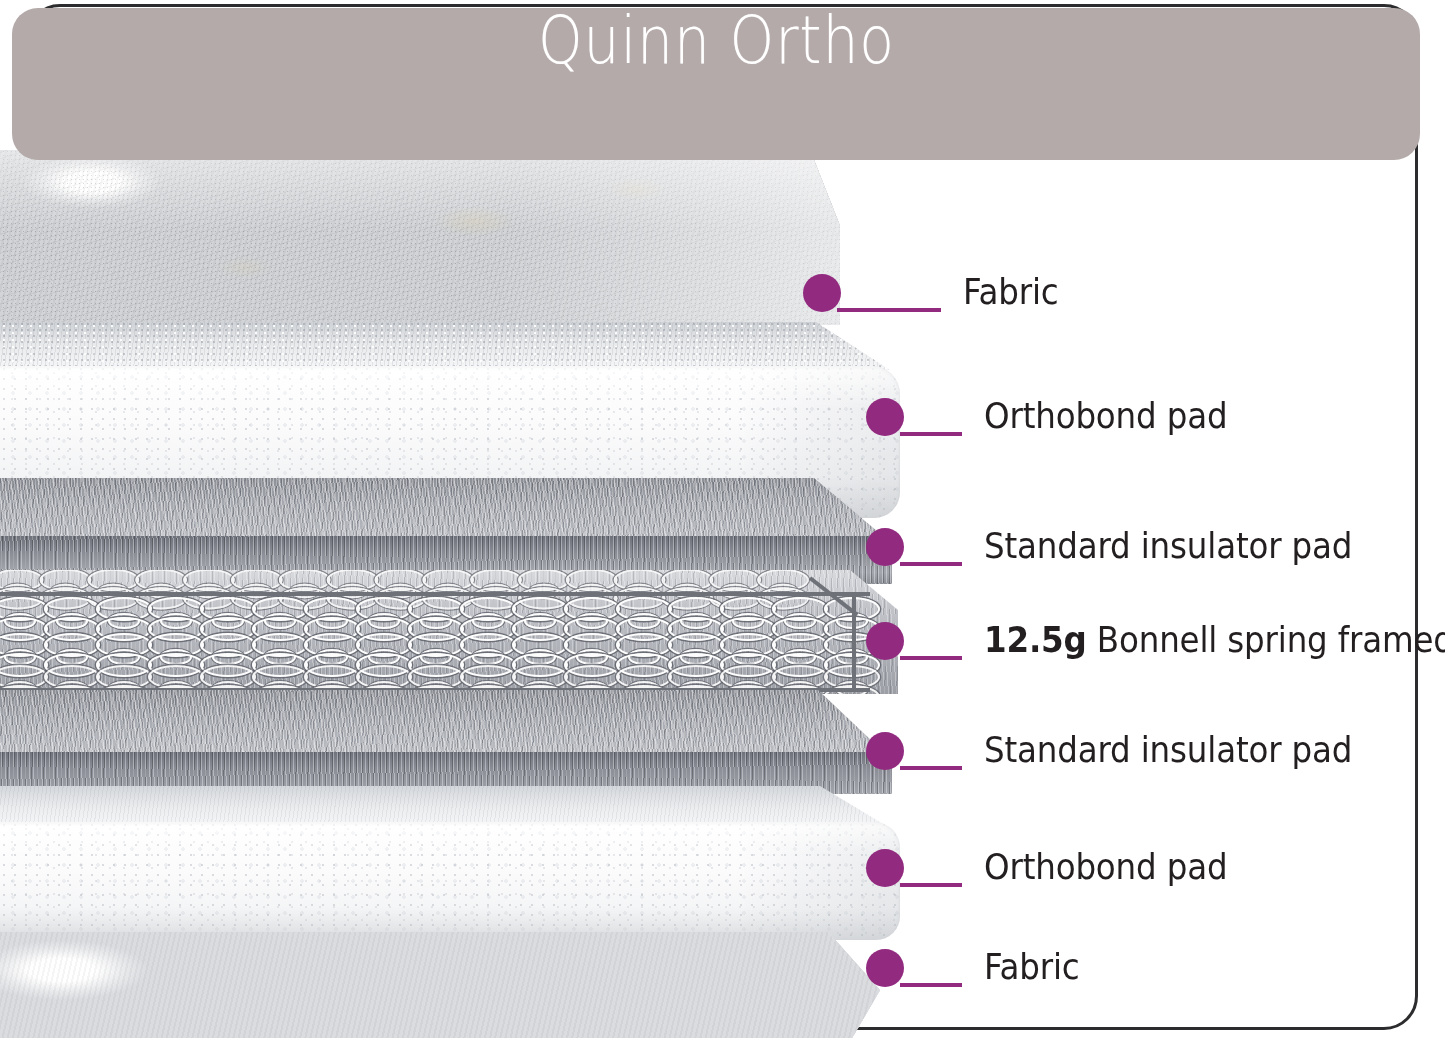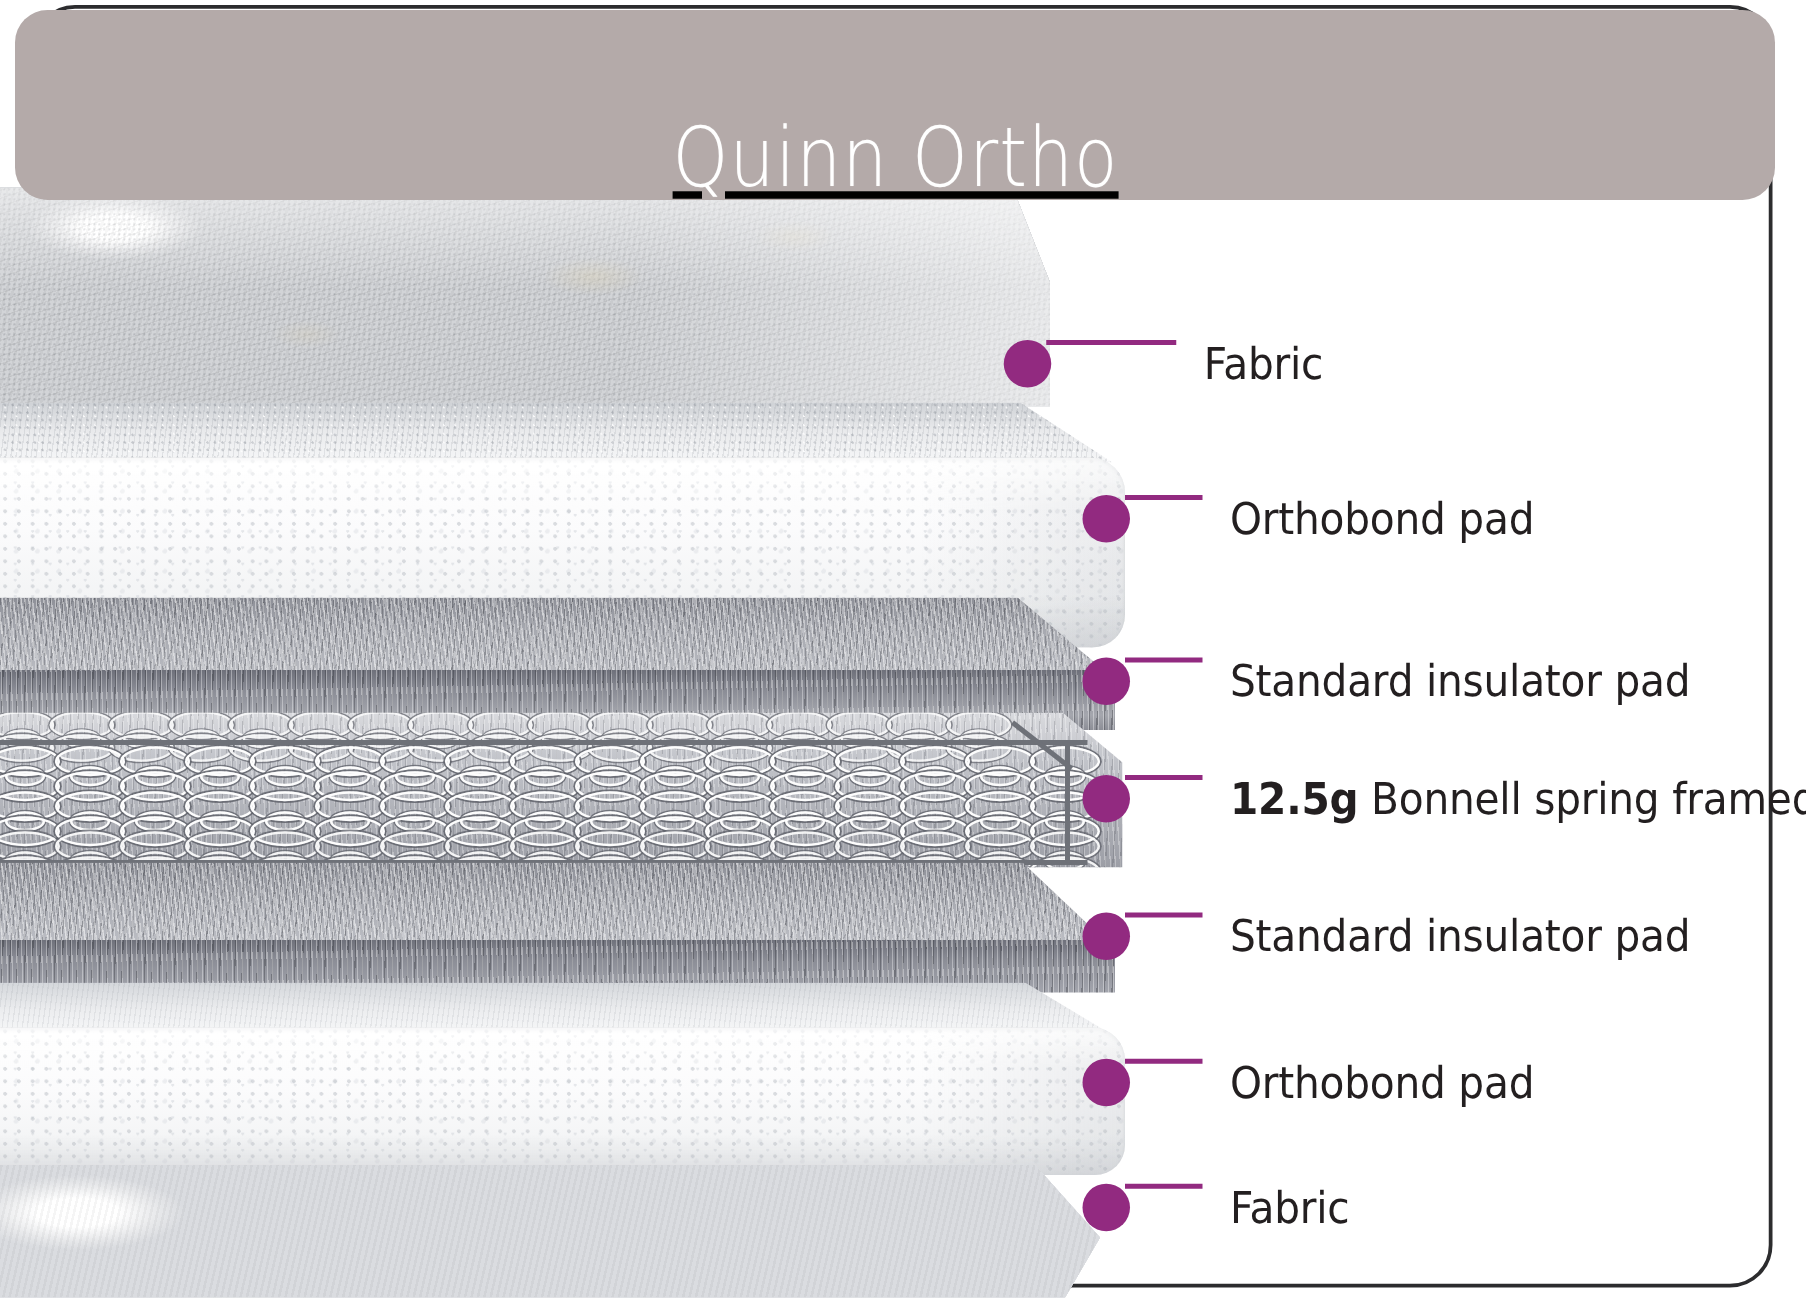--- a/index.html
+++ b/index.html
@@ -14,21 +14,21 @@
   .card-frame{
     position:absolute;left:26px;top:4px;width:1392px;height:1026px;
     border:3px solid #2c2c2e;border-radius:34px;box-sizing:border-box;
     background:transparent;z-index:1;
   }
 
   
   .header{
     position:absolute;left:12px;top:8px;width:1408px;height:152px;
     background:#b4aaa9;border-radius:26px;z-index:40;
-    display:flex;align-items:flex-end;justify-content:center;text-decoration:underline;
+    display:flex;align-items:flex-start;justify-content:center;
   }
   .header-title{
     color:#ffffff;font-size:66px;font-weight:300;letter-spacing:1px;
     font-family:"DejaVu Sans","Liberation Sans",sans-serif;
     line-height:1;transform:scaleX(.86);transform-origin:center;
     text-shadow:0 0 1px rgba(255,255,255,.35);
   }
 
   
   .mattress{position:absolute;left:0;top:150px;width:930px;height:880px;z-index:10;}
@@ -218,21 +218,21 @@
       radial-gradient(ellipse 86px 30px at 68% 34%, #ffffff 38%, #e8e9eb 74%, #dadce0 100%),
       radial-gradient(ellipse 86px 30px at 96% 34%, #ffffff 38%, #e8e9eb 74%, #dadce0 100%),
       radial-gradient(ellipse 80px 28px at 22% 82%, #ffffff 38%, #eaebed 76%, #dcdee1 100%),
       radial-gradient(ellipse 80px 28px at 52% 82%, #ffffff 38%, #eaebed 76%, #dcdee1 100%),
       radial-gradient(ellipse 80px 28px at 82% 82%, #ffffff 38%, #eaebed 76%, #dcdee1 100%),
       linear-gradient(180deg,#eceded 0%,#f7f8f8 55%,#fdfdfd 100%);
   }
 
   
   .callouts{position:absolute;left:0;top:0;width:1445px;height:1041px;z-index:60;}
-  .callout{position:absolute;display:flex;align-items:flex-start;height:40px;}
+  .callout{position:absolute;display:flex;align-items:flex-end;height:40px;}
   .dot{
     width:38px;height:38px;border-radius:50%;flex:none;
   }
   .leader{height:4px;flex:none;margin-left:-4px;}
   .cl-text{
     margin-left:22px;white-space:nowrap;color:#231f20;
     font-size:35px;font-weight:400;letter-spacing:-.2px;
     font-family:"DejaVu Sans","Liberation Sans",sans-serif;
     transform:scaleX(.93);transform-origin:left center;
   }

